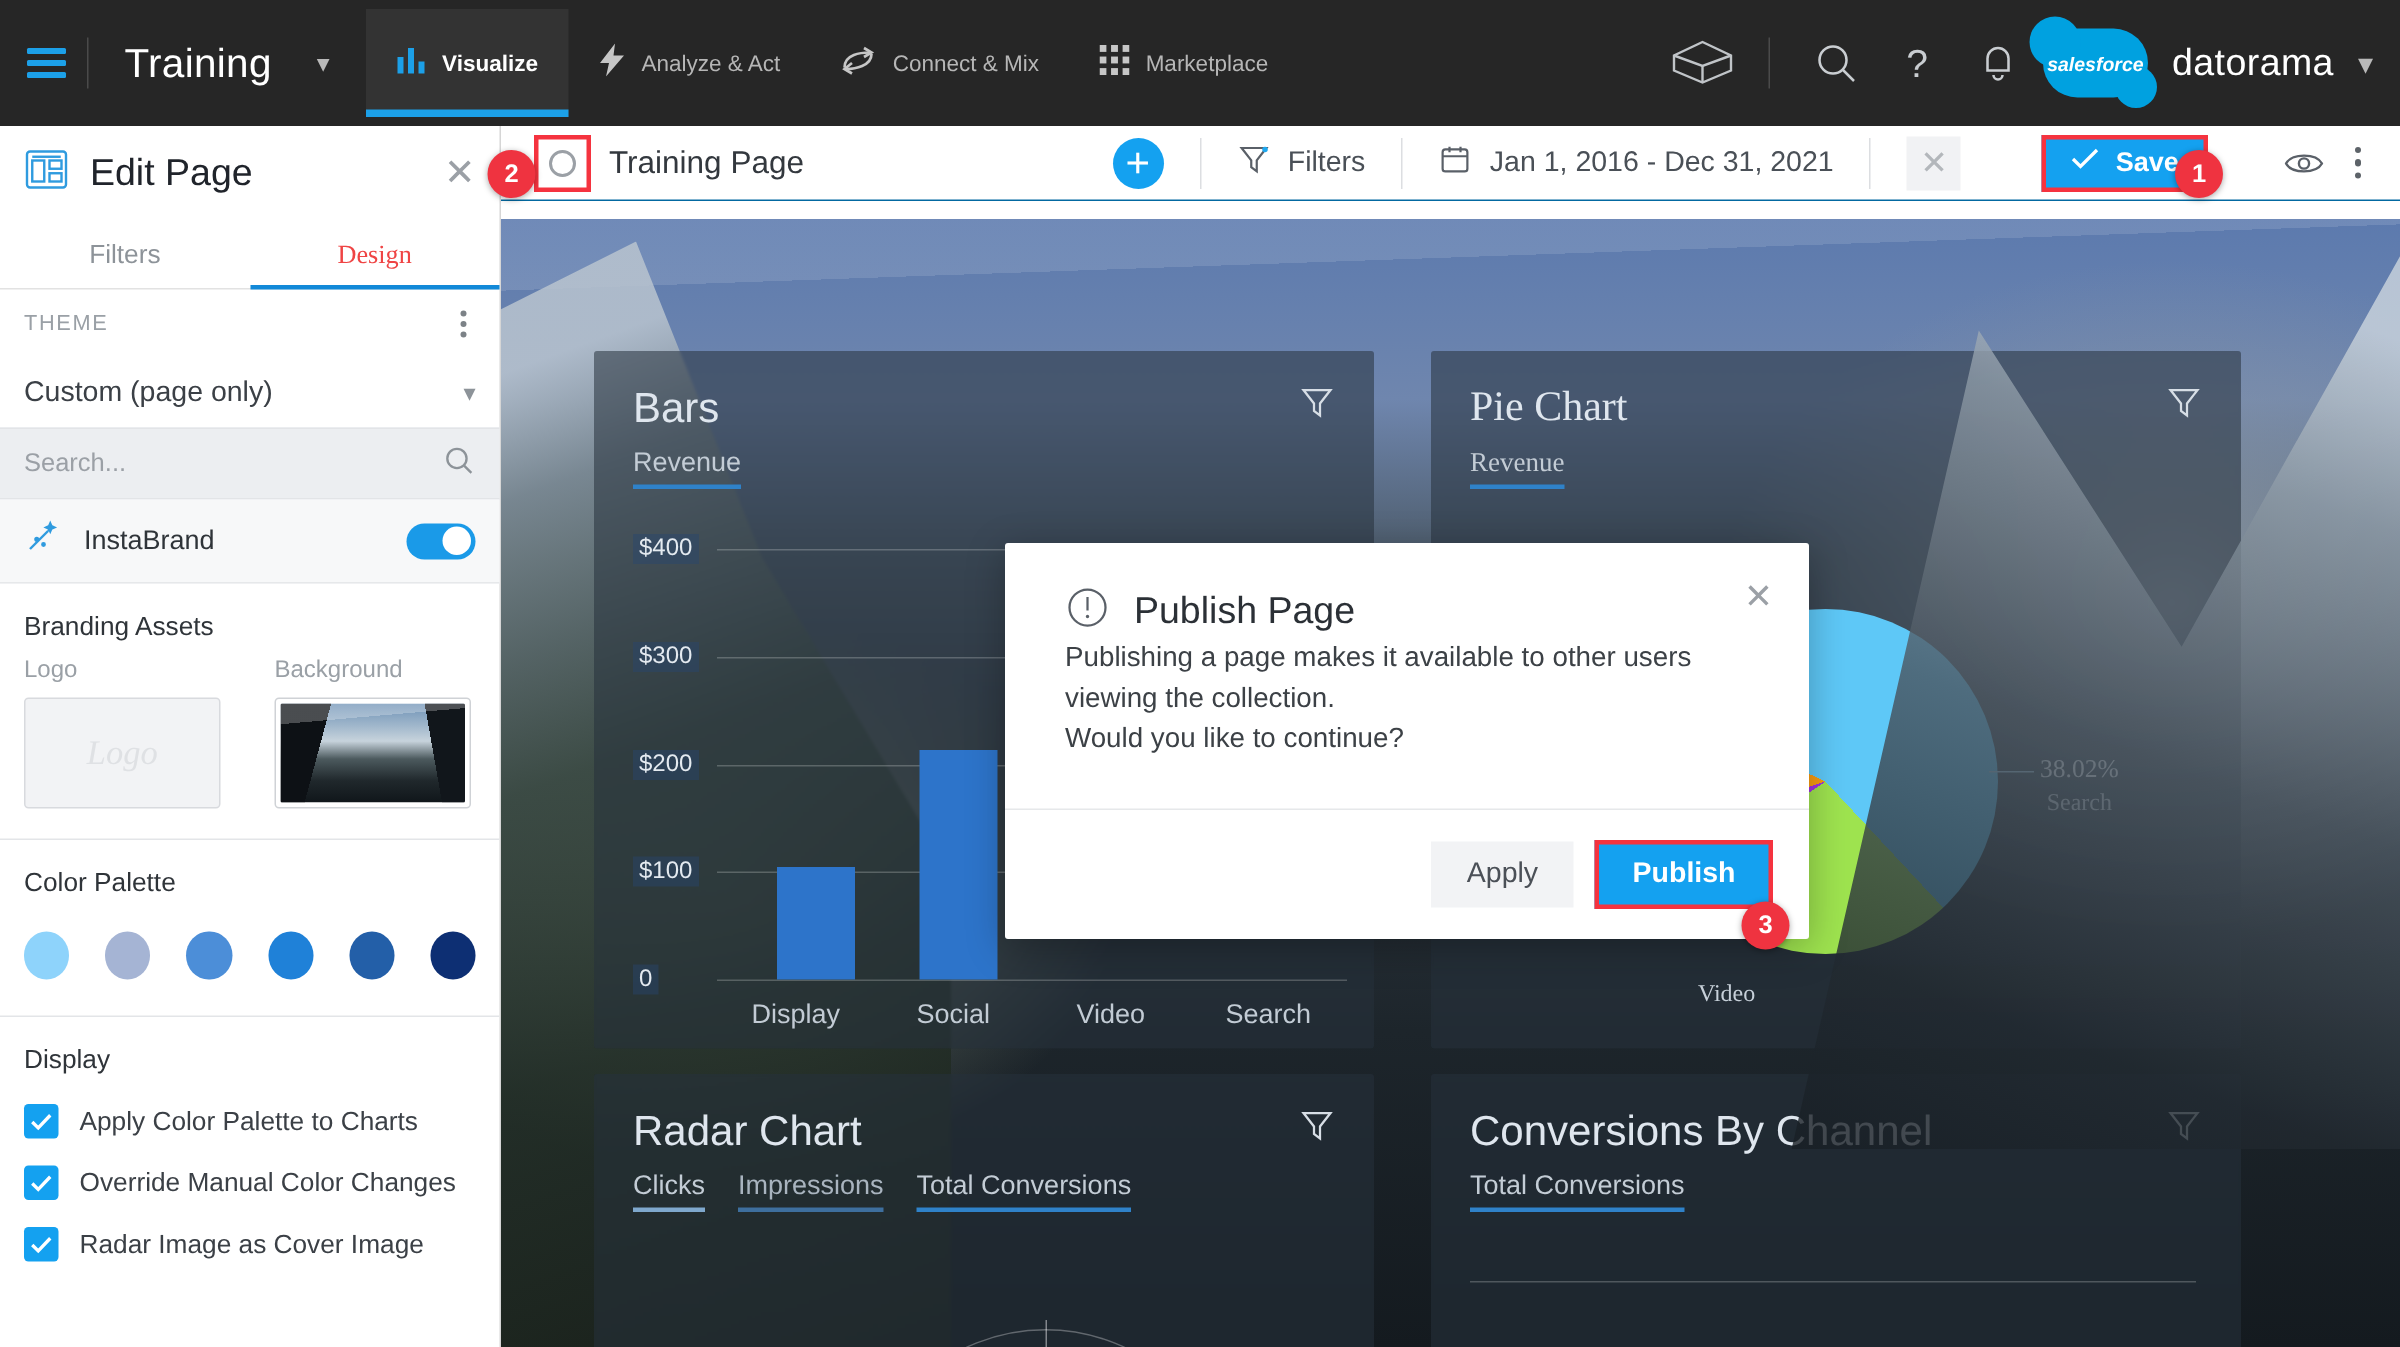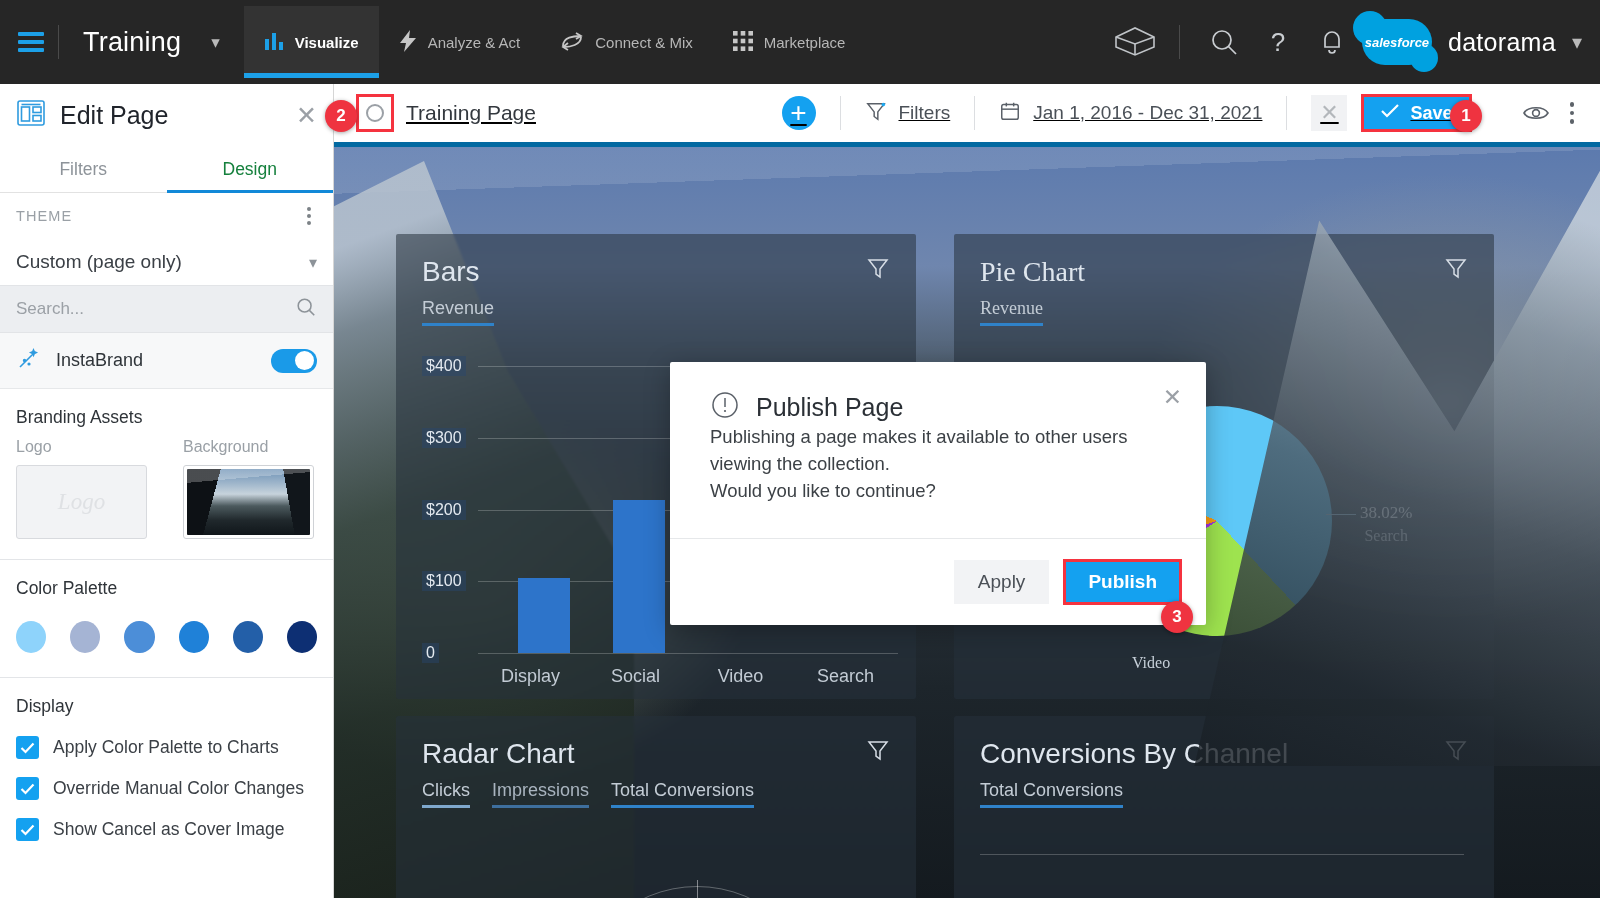--- a/index.html
+++ b/index.html
@@ -49,21 +49,21 @@
     background: #ffffff; border-right: 1px solid #d6d6d6; z-index: 40;
   }
   .lp-head { height: 62px; display: flex; align-items: center; padding: 0 16px; gap: 14px; }
   .lp-title { font-size: 25px; color: #20242b; font-weight: 400; }
   .lp-close { margin-left: auto; color: #9ba0a6; font-size: 25px; cursor: pointer; line-height: 1; }
   .lp-tabs { display: flex; height: 47px; border-bottom: 1px solid #e2e2e2; }
   .lp-tab {
     flex: 1; display: flex; align-items: center; justify-content: center;
     font-size: 17.5px; color: #8d9399; cursor: pointer; position: relative;
   }
-  .lp-tab.active { color: #15803d; }
+  .lp-tab.active { color: #ef4444; font-family: Liberation Serif, serif; }
   .lp-tab.active::after { content:""; position:absolute; left:0; right:0; bottom:-1px; height:3px; background:#1289d8; }
   .theme-row { display: flex; align-items: center; height: 46px; padding: 0 16px; }
   .theme-label { font-size: 14.5px; color: #9aa0a6; letter-spacing: 1.1px; }
   .kebab { margin-left: auto; cursor: pointer; display: flex; flex-direction: column; gap: 3px; padding: 6px; }
   .kebab i { width: 4px; height: 4px; background: #7c8287; border-radius: 50%; display: block; }
   .theme-select { display: flex; align-items: center; height: 46px; padding: 0 16px; cursor: pointer; }
   .theme-name { font-size: 19px; color: #3b4046; }
   .theme-select .chev2 { margin-left: auto; color: #8d9399; font-size: 16px; }
   .searchbar {
     display: flex; align-items: center; height: 48px; background: #eceef1;
@@ -109,22 +109,22 @@
   .palette { display: flex; gap: 24px; padding: 12px 16px 20px; }
   .swatch { width: 32px; height: 32px; border-radius: 50%; cursor: pointer; }
   .display-list { padding: 0 16px; }
   .chk-row { display: flex; align-items: center; gap: 14px; height: 41px; cursor: pointer; }
   .chk { width: 23px; height: 23px; border-radius: 3px; background: #14a1f0; display:flex; align-items:center; justify-content:center; flex:none; }
   .chk svg { display: block; }
   .chk-label { font-size: 17.5px; color: #3b4046; }
 
   
   .toolbar {
-    position: absolute; top: 84px; left: 334px; width: 1266px; height: 63px;
-    background: #fff; display: flex; align-items: center; border-bottom: 5px solid #0369a1; z-index: 30; text-decoration: underline;
+    position: absolute; top: 84px; left: 334px; width: 1266px; height: 50px;
+    background: #fff; display: flex; align-items: center; border-bottom: 1px solid #0369a1; z-index: 30;
   }
   .tb-left { display: flex; align-items: center; gap: 12px; padding-left: 22px; }
   .status-circle-wrap { position: relative; }
   .status-circle-box {
     width: 38px; height: 38px; border: 3px solid #f5333f; display:flex; align-items:center; justify-content:center;
   }
   .status-circle { width: 18px; height: 18px; border-radius: 50%; border: 2px solid #9ba0a6; }
   .page-title { font-size: 21px; color: #33383e; }
   .tb-center { margin-left: auto; display: flex; align-items: center; gap: 0; }
   .plus-btn {
@@ -132,21 +132,21 @@
     display:flex; align-items:center; justify-content:center; font-size: 28px; line-height: 0; cursor:pointer; font-weight:300;
   }
   .tb-sep { width: 1px; height: 34px; background: #dcdee1; margin: 0 24px; }
   .tb-item { display: flex; align-items: center; gap: 12px; font-size: 19px; color: #4a5057; cursor: pointer; }
   .tb-right { display: flex; align-items: center; padding-right: 14px; }
   .x-btn { width: 36px; height: 36px; display:flex; align-items:center; justify-content:center; background:#f1f2f4; color:#b3b7bb; font-size:22px; cursor:pointer; }
   .save-wrap { position: relative; margin-left: 14px; }
   .save-btn {
     background: #14a1f0; border: 3px solid #f5333f; color: #fff;
     height: 38px; padding: 16px 16px; display: flex; align-items: center; gap: 10px;
-    font-size: 18px; font-weight: 600; cursor: pointer;
+    font-size: 18px; font-weight: 600; cursor: pointer; margin-left: 40px;
   }
   .eye-btn { width: 44px; height: 44px; display:flex; align-items:center; justify-content:center; cursor:pointer; }
   .kebab-v { display:flex; flex-direction:column; gap:4px; padding: 8px 12px; cursor:pointer; }
   .kebab-v i { width:4.5px; height:4.5px; border-radius:50%; background:#5d6369; display:block; }
 
   
   .badge {
     position: absolute; width: 32px; height: 32px; border-radius: 50%;
     background: #ef3340; color: #fff; font-size: 17px; font-weight: 700;
     display: flex; align-items: center; justify-content: center;
@@ -612,21 +612,21 @@
             </svg>
         </div>
         <div class="chk-label">Override Manual Color Changes</div>
       </div>
       <div class="chk-row">
         <div class="chk">
           <svg width="15" height="12" viewBox="0 0 15 12" fill="none" stroke="#fff" stroke-width="2.2">
               <polyline points="1.5,6 5.5,10 13.5,1.5"></polyline>
             </svg>
         </div>
-        <div class="chk-label">Show Cancel as Cover Image</div>
+        <div class="chk-label">Radar Image as Cover Image</div>
       </div>
     </div>
   </div>
 
   <div class="modal">
     <div class="modal-body">
       <div class="modal-close">✕</div>
       <div class="modal-titlerow">
         <span>
           <svg width="30" height="30" viewBox="0 0 30 30" fill="none" stroke="#5a6068" stroke-width="1.5">

